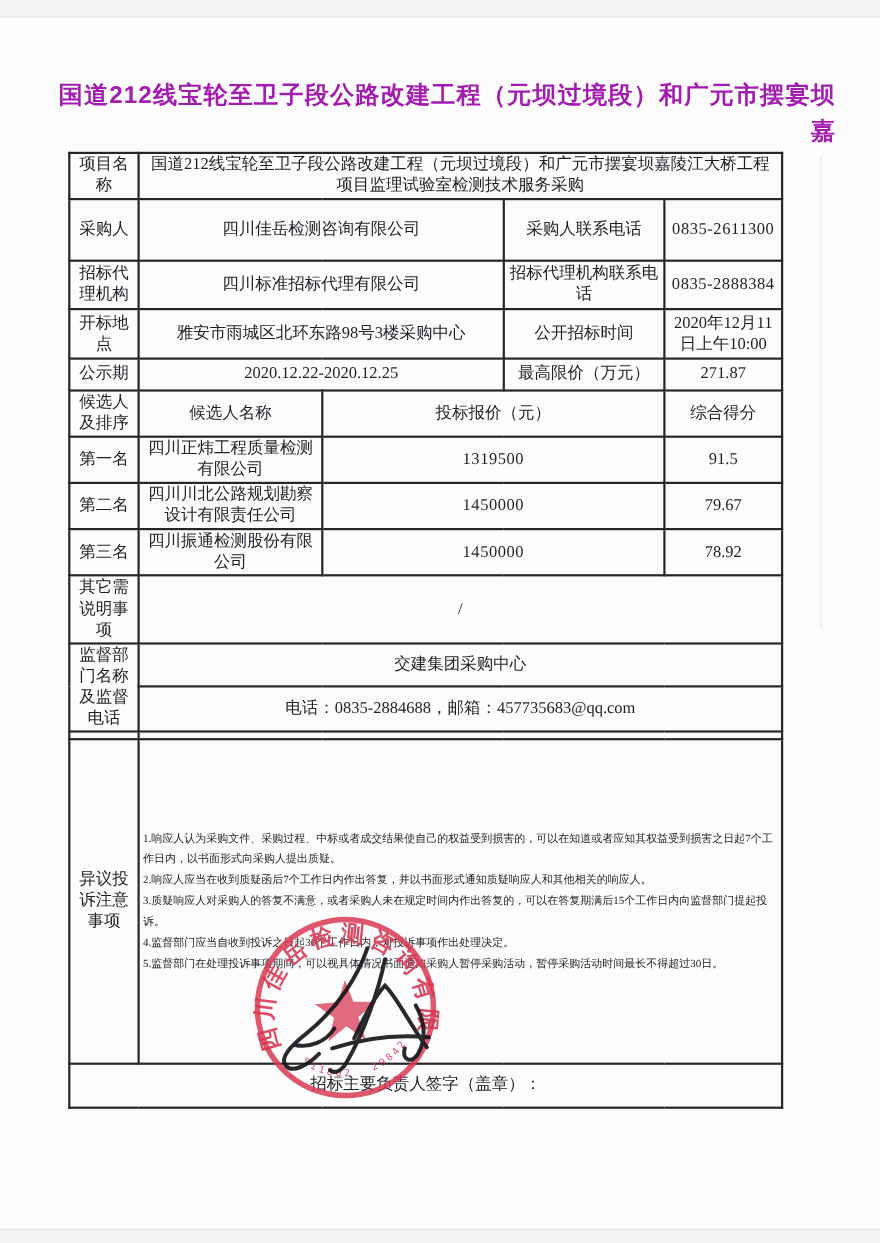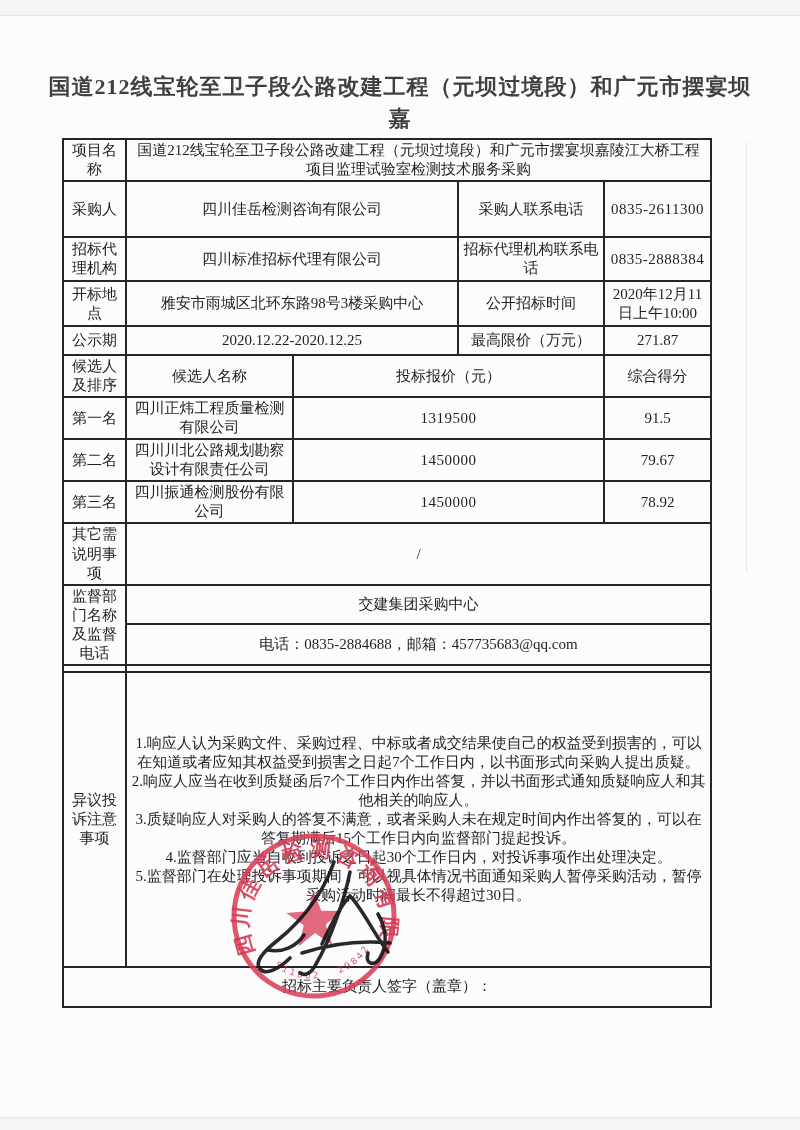--- a/index.html
+++ b/index.html
@@ -6,38 +6,38 @@
   .page{
     position:relative;width:800px;height:1130px;overflow:hidden;
     background:#fcfcfd;color:#1e1e24;
     font-family:"Liberation Serif","DejaVu Serif",serif;
   }
   .edge-top{position:absolute;left:0;top:0;width:800px;height:15px;background:#f4f4f6;border-bottom:1px solid #e3e3e8;}
   .edge-bottom{position:absolute;left:0;top:1117px;width:800px;height:13px;background:#f4f4f6;border-top:1px solid #e6e6ea;}
   .crease{position:absolute;left:746px;top:142px;width:1px;height:430px;background:#e7e7eb;}
   .doc-title{
     position:absolute;left:40px;top:71px;width:720px;
-    text-align:center;font-family:Liberation Serif, serif;
-    font-weight:bold;font-size:22px;line-height:32px;color:#404040;letter-spacing:1px;
+    text-align:right;font-family:Liberation Sans, sans-serif;
+    font-weight:bold;font-size:22px;line-height:32px;color:#a21caf;letter-spacing:1px;
   }
   table.doc{
     position:absolute;left:62px;top:138px;width:648px;
     border-collapse:collapse;table-layout:fixed;border-radius:20px;
   }
   table.doc td{
     border:2px solid #26262a;
     font-size:15px;line-height:1.27;text-align:center;vertical-align:middle;
     padding:1px 3px;overflow:hidden;word-break:break-all;
   }
   td.lbl{padding:1px 1px;}
   td.num{font-size:17px;letter-spacing:.5px;}
   td.left{text-align:left;padding-left:7px;}
   td.spacer{border-left:2px solid #26262a;border-right:2px solid #26262a;}
   .obj-cell{padding:6px 4px;}
-  .obj-cell p{margin:0;text-align:center;line-height:19px;font-size:15px;}
+  .obj-cell p{margin:0;text-align:left;line-height:19px;font-size:10px;}
   .sign-row td{font-size:15px;}
   .stamp{position:absolute;left:229px;top:831px;width:170px;height:170px;transform:rotate(-10deg);pointer-events:none;}
   .signature{position:absolute;left:238px;top:856px;width:170px;height:130px;pointer-events:none;}
 </style>
 </head>
 <body>
 
 <div class="page">
   <div class="edge-top"></div>
   <div class="crease"></div>

